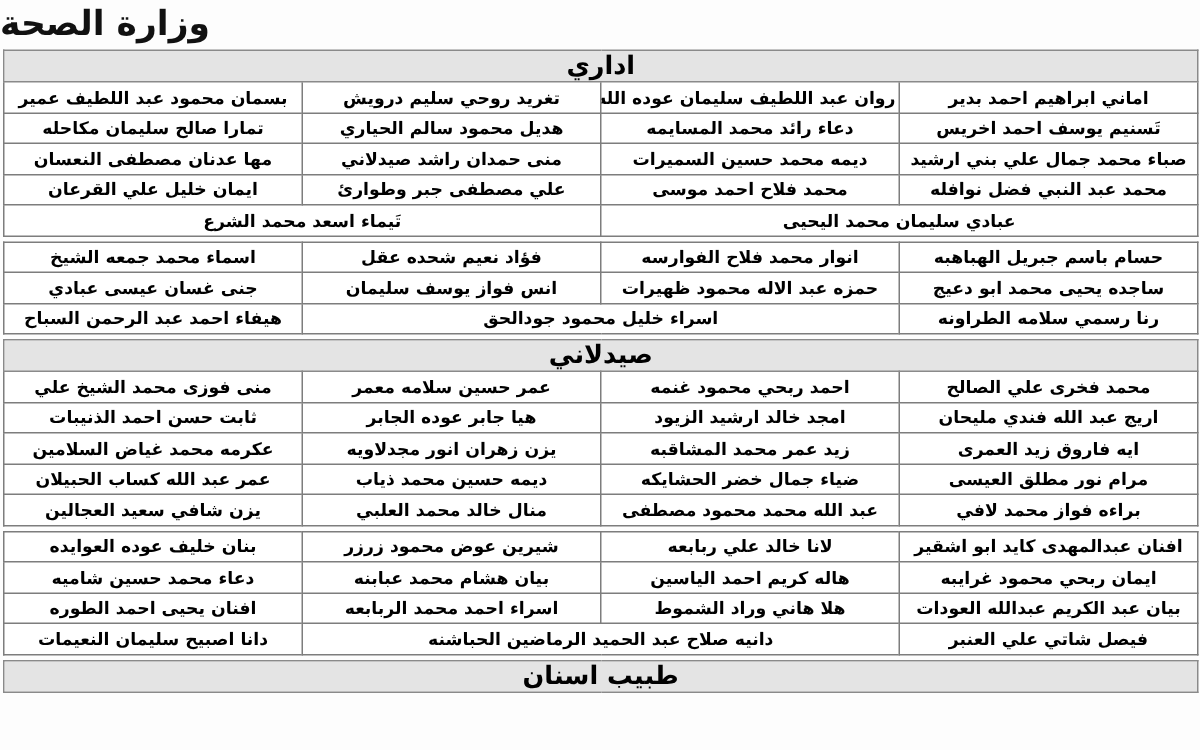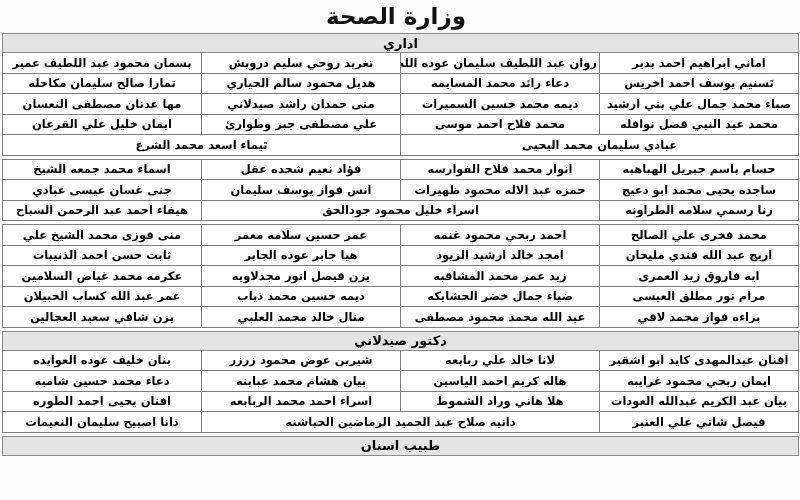--- a/index.html
+++ b/index.html
@@ -23,21 +23,21 @@
     background: #fdfdfd;
     box-sizing: border-box;
   }
   .doc-title {
     font-size: 23px;
     font-weight: bold;
     line-height: 1;
     padding: 5px 8px 0 0;
     height: 33px;
     box-sizing: border-box;
-    text-align: center;
+    text-align: left;
     letter-spacing: 0px;
     color: #111;
     font-family: "DejaVu Sans", "Liberation Sans", sans-serif;
   }
   table.roster {
     width: 797px;
     margin: 0 1px;
     border-collapse: collapse;
     table-layout: fixed;
     font-size: 11.5px;
@@ -51,21 +51,21 @@
     padding: 0 2px;
     white-space: nowrap;
     overflow: hidden;
     font-weight: bold;
     color: #000;
     letter-spacing: -0.2px;
   }
   tr.section-head td {
     background: #e4e4e4;
     font-weight: bold;
-    font-size: 13px;
+    font-size: 17px;
     height: 18px;
     border: 1px solid #8a8a8a;
     color: #000;
   }
   tr.name-row td {
     background: #ffffff;
   }
   td.spacer {
     border: none !important;
     height: 3px !important;
@@ -138,57 +138,57 @@
       </tr>
       <tr class="name-row">
         <td>رنا رسمي سلامه الطراونه</td>
         <td colspan="2">اسراء خليل محمود جودالحق</td>
         <td>هيفاء احمد عبد الرحمن السباح</td>
       </tr>
       <tr>
           <td class="spacer" colspan="4"></td>
         </tr>
 
+      <tr class="section-head">
+        <td colspan="4">صيدلاني</td>
+      </tr>
       <tr class="name-row">
         <td>محمد فخرى علي الصالح</td>
         <td>احمد ربحي محمود غنمه</td>
         <td>عمر حسين سلامه معمر</td>
         <td>منى فوزى محمد الشيخ علي</td>
       </tr>
       <tr class="name-row">
         <td>اريج عبد الله فندي مليحان</td>
         <td>امجد خالد ارشيد الزيود</td>
         <td>هيا جابر عوده الجابر</td>
         <td>ثابت حسن احمد الذنيبات</td>
       </tr>
       <tr class="name-row">
         <td>ايه فاروق زيد العمرى</td>
         <td>زيد عمر محمد المشاقبه</td>
-        <td>يزن فيصل انور مجدلاويه</td>
+        <td>يزن زهران انور مجدلاويه</td>
         <td>عكرمه محمد غياض السلامين</td>
       </tr>
       <tr class="name-row">
         <td>مرام نور مطلق العيسى</td>
         <td>ضياء جمال خضر الحشايكه</td>
         <td>ديمه حسين محمد ذياب</td>
         <td>عمر عبد الله كساب الحبيلان</td>
       </tr>
       <tr class="name-row">
         <td>براءه فواز محمد لافي</td>
         <td>عبد الله محمد محمود مصطفى</td>
         <td>منال خالد محمد العلبي</td>
         <td>يزن شافي سعيد العجالين</td>
       </tr>
       <tr>
           <td class="spacer" colspan="4"></td>
         </tr>
 
-      <tr class="section-head">
-        <td colspan="4">دكتور صيدلاني</td>
-      </tr>
       <tr class="name-row">
         <td>افنان عبدالمهدى كايد ابو اشقير</td>
         <td>لانا خالد علي ربابعه</td>
         <td>شيرين عوض محمود زرزر</td>
         <td>بنان خليف عوده العوايده</td>
       </tr>
       <tr class="name-row">
         <td>ايمان ربحي محمود غرايبه</td>
         <td>هاله كريم احمد الياسين</td>
         <td>بيان هشام محمد عبابنه</td>

